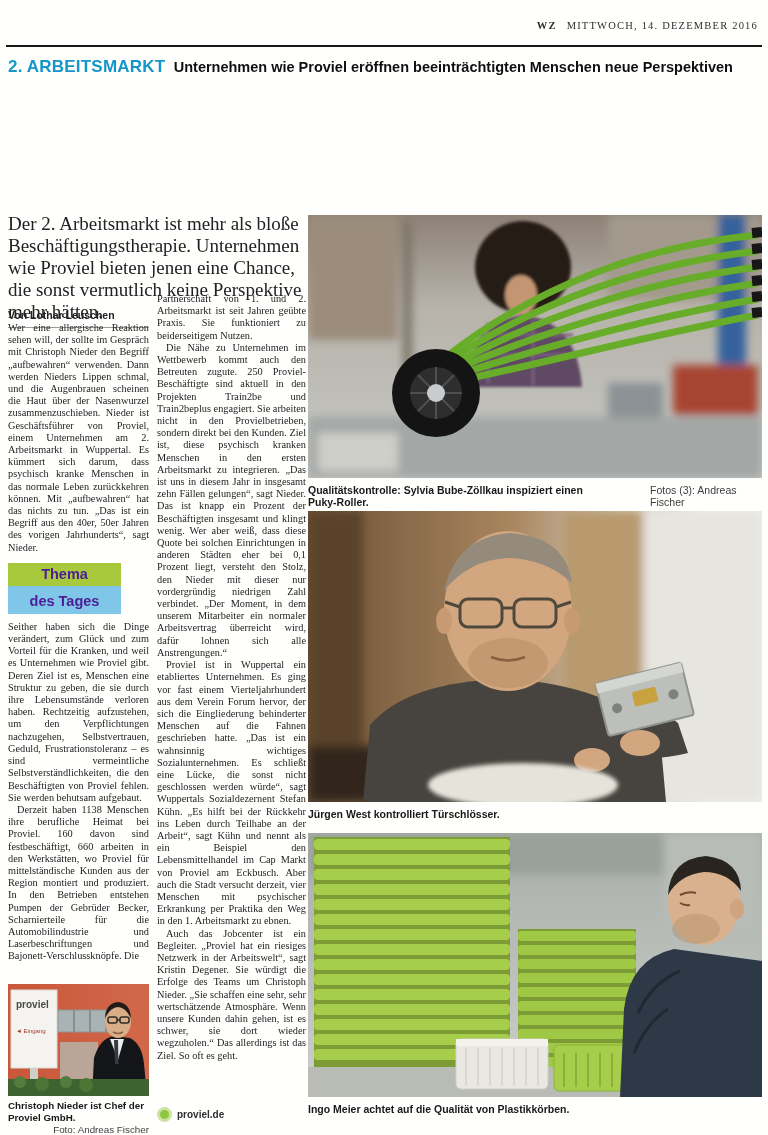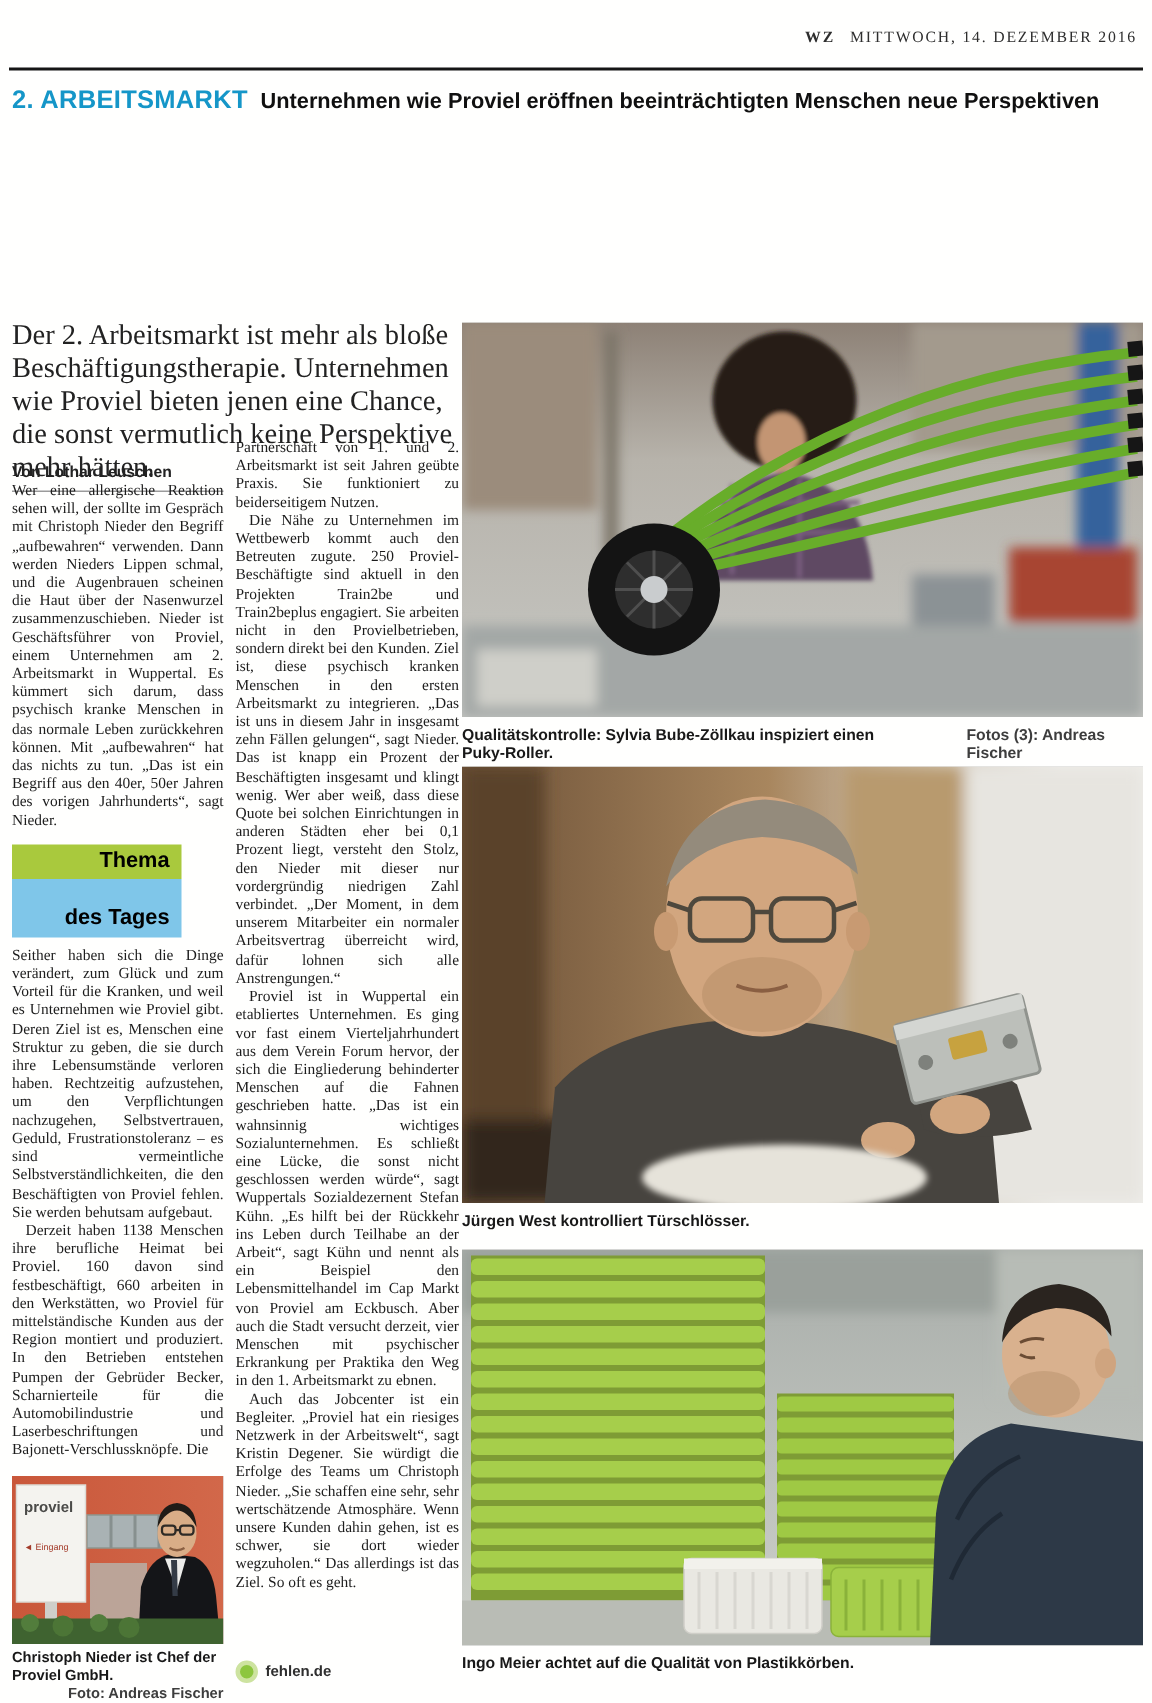--- a/index.html
+++ b/index.html
@@ -21,27 +21,27 @@
   .byline-wrap{position:absolute;top:305px;left:8px;width:141px;border-bottom:1px solid #9b9b9b;padding-bottom:4px;}
   .byline{font-family:"Liberation Sans",sans-serif;font-weight:700;font-size:10.5px;color:#222;}
   
   .col{position:absolute;font-size:10.3px;line-height:12.2px;text-align:justify;hyphens:auto;overflow-wrap:break-word;}
   .col p{margin:0;}
   .col p.ind{text-indent:9px;}
   .col1{top:322px;left:8px;width:141px;}
   .col2{top:293px;left:157px;width:149px;}
   
   .theme-box{width:113px;margin:9px 0 7px 0;font-family:"Liberation Sans",sans-serif;
-             font-weight:700;font-size:14.5px;line-height:1;color:#000000;text-align:right;}
+             font-weight:700;font-size:14.5px;line-height:1;color:#4c1d95;text-align:center;}
   .theme-box .t1{display:block;background:#a9c93d;padding:4px 8px 5px;}
-  .theme-box .t2{display:block;background:#7fc6e9;padding:19px 8px 5px;}
+  .theme-box .t2{display:block;background:#7fc6e9;padding:8px 8px 5px;}
   
   .cap{position:absolute;font-family:"Liberation Sans",sans-serif;font-size:10.5px;font-weight:700;color:#181818;}
   .cap-row{display:flex;justify-content:space-between;align-items:baseline;gap:36px;}
-  .cap-credit{font-weight:700;color:#3d3d3d;}
+  .cap-credit{font-weight:400;color:#3d3d3d;}
   .cap4{display:flex;flex-wrap:wrap;font-size:9.8px;line-height:12px;}
   .cap4 .cap-credit{margin-left:auto;text-align:center;}
   
   .photo{position:absolute;overflow:hidden;background:#c9c9c5;}
   .photo svg{display:block;width:100%;height:100%;}
   
   .weblink{position:absolute;top:1107px;left:157px;display:flex;align-items:center;gap:5px;
            font-family:"Liberation Sans",sans-serif;font-weight:700;font-size:10px;color:#2f2f2f;cursor:pointer;}
   .linkicon{width:9px;height:9px;border-radius:50%;background:#8dc63f;border:3px solid #cde3a0;}
 </style>
@@ -79,21 +79,21 @@
 
   <div class="col col2">
     <p>Partnerschaft von 1. und 2. Arbeitsmarkt ist seit Jahren geübte Praxis. Sie funktioniert zu beiderseitigem Nutzen.</p>
     <p class="ind">Die Nähe zu Unternehmen im Wettbewerb kommt auch den Betreuten zugute. 250 Proviel-Beschäftigte sind aktuell in den Projekten Train2be und Train2beplus engagiert. Sie arbeiten nicht in den Provielbetrieben, sondern direkt bei den Kunden. Ziel ist, diese psychisch kranken Menschen in den ersten Arbeitsmarkt zu integrieren. „Das ist uns in diesem Jahr in insgesamt zehn Fällen gelungen“, sagt Nieder. Das ist knapp ein Prozent der Beschäftigten insgesamt und klingt wenig. Wer aber weiß, dass diese Quote bei solchen Einrichtungen in anderen Städten eher bei 0,1 Prozent liegt, versteht den Stolz, den Nieder mit dieser nur vordergründig niedrigen Zahl verbindet. „Der Moment, in dem unserem Mitarbeiter ein normaler Arbeitsvertrag überreicht wird, dafür lohnen sich alle Anstrengungen.“</p>
     <p class="ind">Proviel ist in Wuppertal ein etabliertes Unternehmen. Es ging vor fast einem Vierteljahrhundert aus dem Verein Forum hervor, der sich die Eingliederung behinderter Menschen auf die Fahnen geschrieben hatte. „Das ist ein wahnsinnig wichtiges Sozialunternehmen. Es schließt eine Lücke, die sonst nicht geschlossen werden würde“, sagt Wuppertals Sozialdezernent Stefan Kühn. „Es hilft bei der Rückkehr ins Leben durch Teilhabe an der Arbeit“, sagt Kühn und nennt als ein Beispiel den Lebensmittelhandel im Cap Markt von Proviel am Eckbusch. Aber auch die Stadt versucht derzeit, vier Menschen mit psychischer Erkrankung per Praktika den Weg in den 1. Arbeitsmarkt zu ebnen.</p>
     <p class="ind">Auch das Jobcenter ist ein Begleiter. „Proviel hat ein riesiges Netzwerk in der Arbeitswelt“, sagt Kristin Degener. Sie würdigt die Erfolge des Teams um Christoph Nieder. „Sie schaffen eine sehr, sehr wertschätzende Atmosphäre. Wenn unsere Kunden dahin gehen, ist es schwer, sie dort wieder wegzuholen.“ Das allerdings ist das Ziel. So oft es geht.</p>
   </div>
 
   <div class="weblink">
     <span class="linkicon"></span>
-    <span>fehlen.de</span>
+    <span>proviel.de</span>
   </div>
 
   <div class="photo" style="left:308px;top:215px;width:454px;height:263px;">
     <svg viewBox="0 0 454 263" preserveAspectRatio="none">
       <defs>
         <linearGradient id="p1bg" x1="0" y1="0" x2="0" y2="1">
           <stop offset="0" stop-color="#8d8176"></stop>
             <stop offset="0.35" stop-color="#b7b3ab"></stop>
             <stop offset="1" stop-color="#c6c7c3"></stop>
         </linearGradient>

